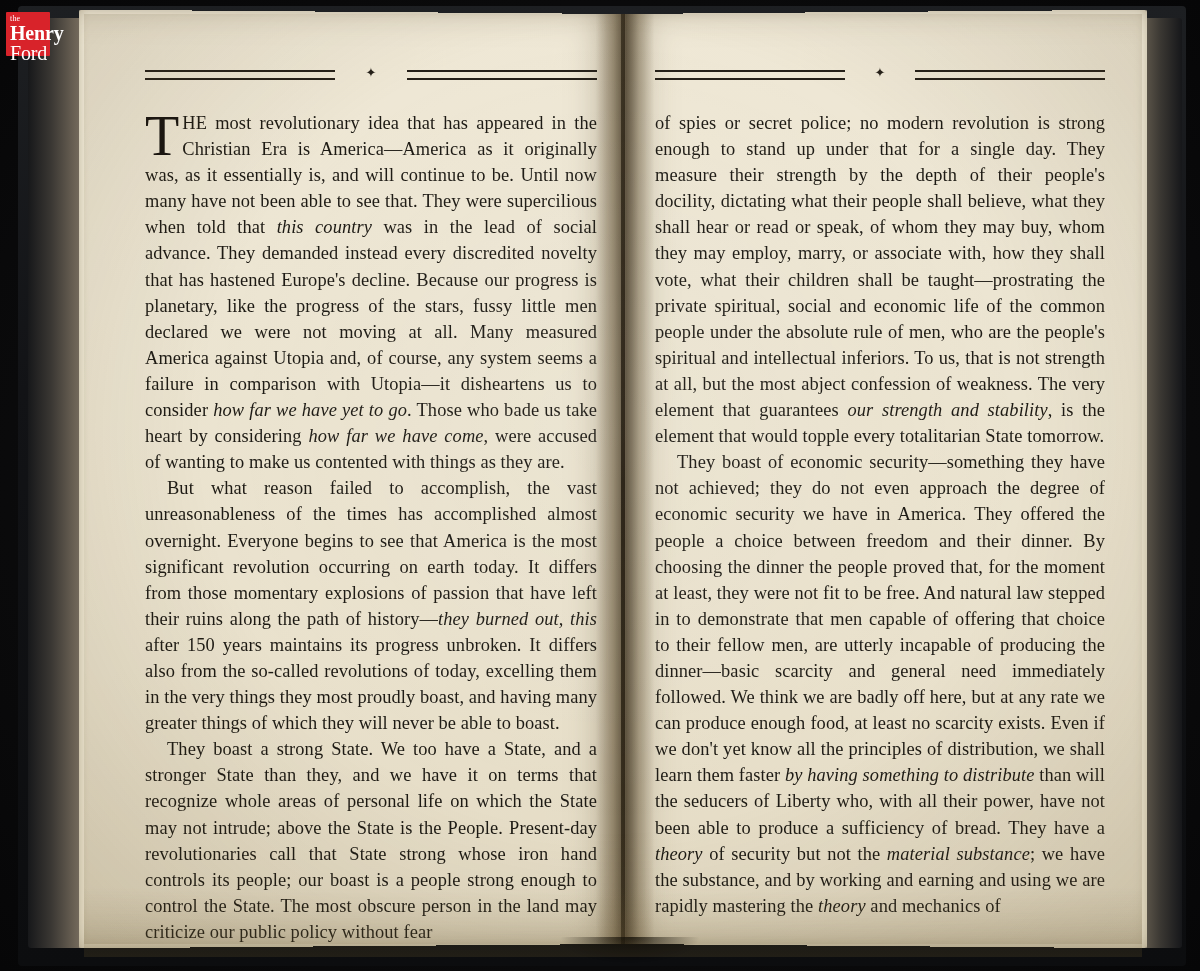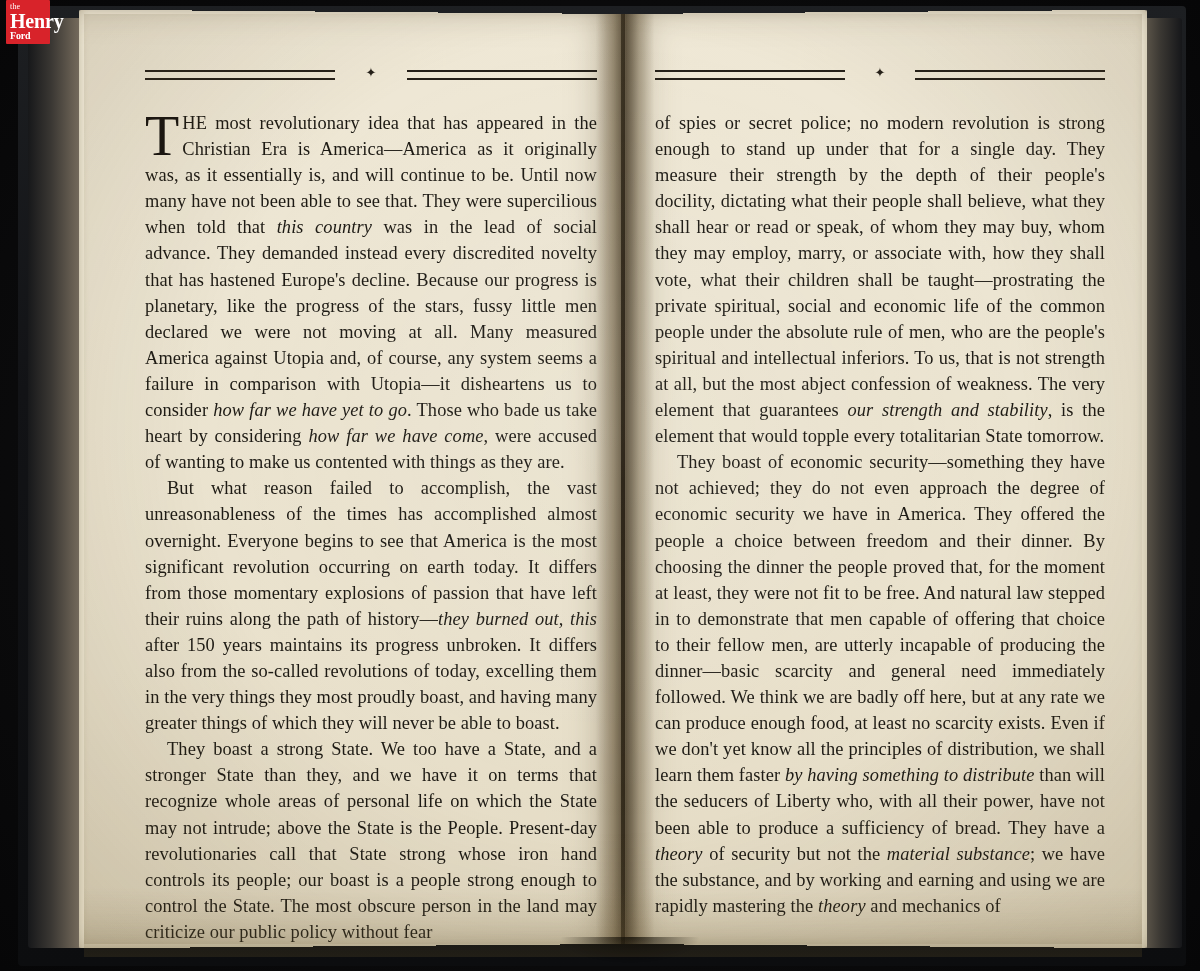--- a/index.html
+++ b/index.html
@@ -179,21 +179,21 @@
     padding: 4px 2px 0 0;
     margin-right: 1px;
     font-family: "Liberation Serif", serif;
     color: #171310;
   }
 
   
   .watermark {
     position: absolute;
     left: 6px;
-    top: 0;
+    top: 12px;
     width: 44px;
     height: 44px;
     background: #d8232a;
     color: #fff;
     font-family: "Liberation Serif", serif;
     line-height: 1;
     padding: 3px 4px;
     box-sizing: border-box;
     border-radius: 1px;
   }
@@ -202,23 +202,23 @@
     display: block;
     letter-spacing: 0.2px;
   }
   .watermark .henry {
     font-size: 20px;
     display: block;
     font-weight: bold;
     letter-spacing: -0.2px;
   }
   .watermark .ford {
-    font-size: 10px;
+    font-size: 20px;
     display: block;
-    font-weight: bold;
+    font-weight: normal;
     letter-spacing: -0.2px;
   }
 
   
   .paper-vignette {
     position: absolute;
     left: 84px;
     top: 14px;
     width: 1058px;
     height: 930px;

